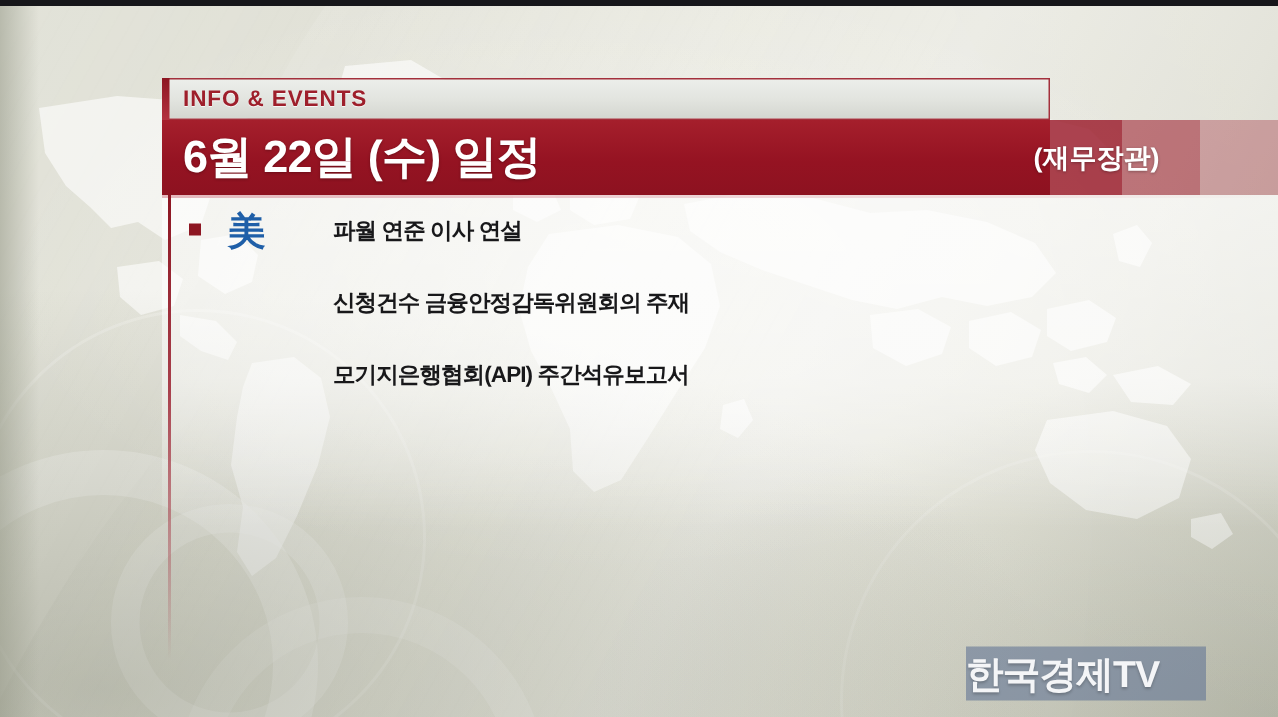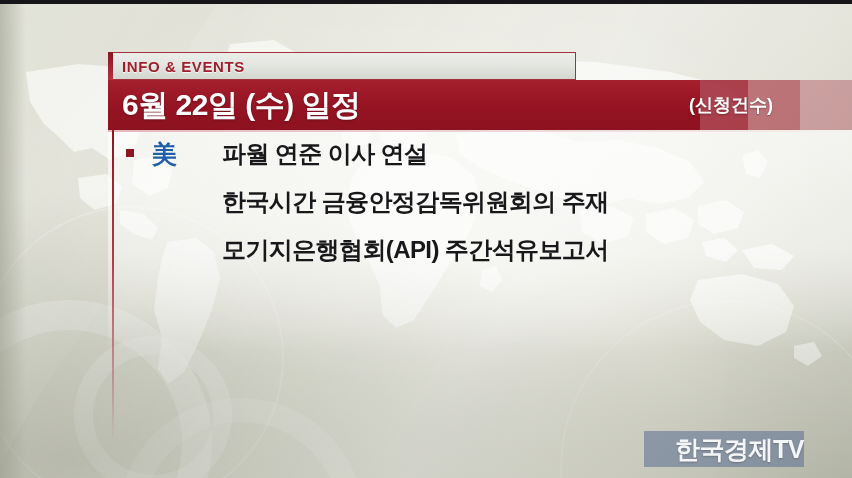--- a/index.html
+++ b/index.html
@@ -105,21 +105,21 @@
     left: 108px;
     top: 52px;
     width: 744px;
     height: 300px;
   }
 
   
   .kicker-wrap {
     position: absolute;
     left: 0; top: 0;
-    width: 468px;
+    width: 592px;
     height: 28px;
   }
   .kicker-bar {
     position: absolute;
     inset: 0;
     background: linear-gradient(180deg, #eceeea 0%, #e3e5e0 48%, #d4d6d0 100%);
     border: 1px solid #a3303c;
     border-left: 0;
     box-sizing: border-box;
   }
@@ -250,39 +250,39 @@
     font-weight: bold;
     color: #1f5fa8;
     font-family: "DejaVu Sans", "Liberation Sans", sans-serif;
     letter-spacing: 0;
   }
   .row-text {
     position: absolute;
     left: 114px;
     top: 50%;
     transform: translateY(-50%);
-    font-size: 24px;
+    font-size: 15px;
     font-weight: bold;
     color: #18181a;
     letter-spacing: -0.6px;
     white-space: nowrap;
   }
   .row.indent .row-text { left: 114px; }
 
   
   #logo {
     position: absolute;
     left: 644px;
     top: 431px;
     width: 160px;
     height: 36px;
     background: rgba(102,120,150,0.62);
     display: flex;
     align-items: center;
-    justify-content: flex-end;
+    justify-content: flex-start;
   }
   #logo .logo-text {
     font-size: 25px;
     font-weight: bold;
     color: #f4f5f7;
     letter-spacing: -0.5px;
     white-space: nowrap;
     text-shadow: 0 1px 2px rgba(0,0,0,0.22);
   }
 </style>
@@ -353,36 +353,36 @@
       <div class="kicker-text">INFO &amp; EVENTS</div>
     </div>
 
     <div class="title-bar">
       <div class="title-fill"></div>
       <div class="title-step s1"></div>
       <div class="title-step s2"></div>
       <div class="title-step s3"></div>
       <div class="title-underline"></div>
       <div class="title-text">6월 22일 (수) 일정</div>
-      <div class="title-sub">(신청건수)</div>
+      <div class="title-sub">(재무장관)</div>
     </div>
 
     <div class="body-panel"></div>
     <div class="body-rule"></div>
 
     <div class="rows">
 
       <div class="row">
         <div class="row-bullet"></div>
         <div class="row-flag">美</div>
         <div class="row-text">파월 연준 이사 연설</div>
       </div>
 
       <div class="row indent">
-        <div class="row-text">한국시간 금융안정감독위원회의 주재</div>
+        <div class="row-text">신청건수 금융안정감독위원회의 주재</div>
       </div>
 
       <div class="row indent">
         <div class="row-text">모기지은행협회(API) 주간석유보고서</div>
       </div>
 
 
     </div>
   </div>
 

